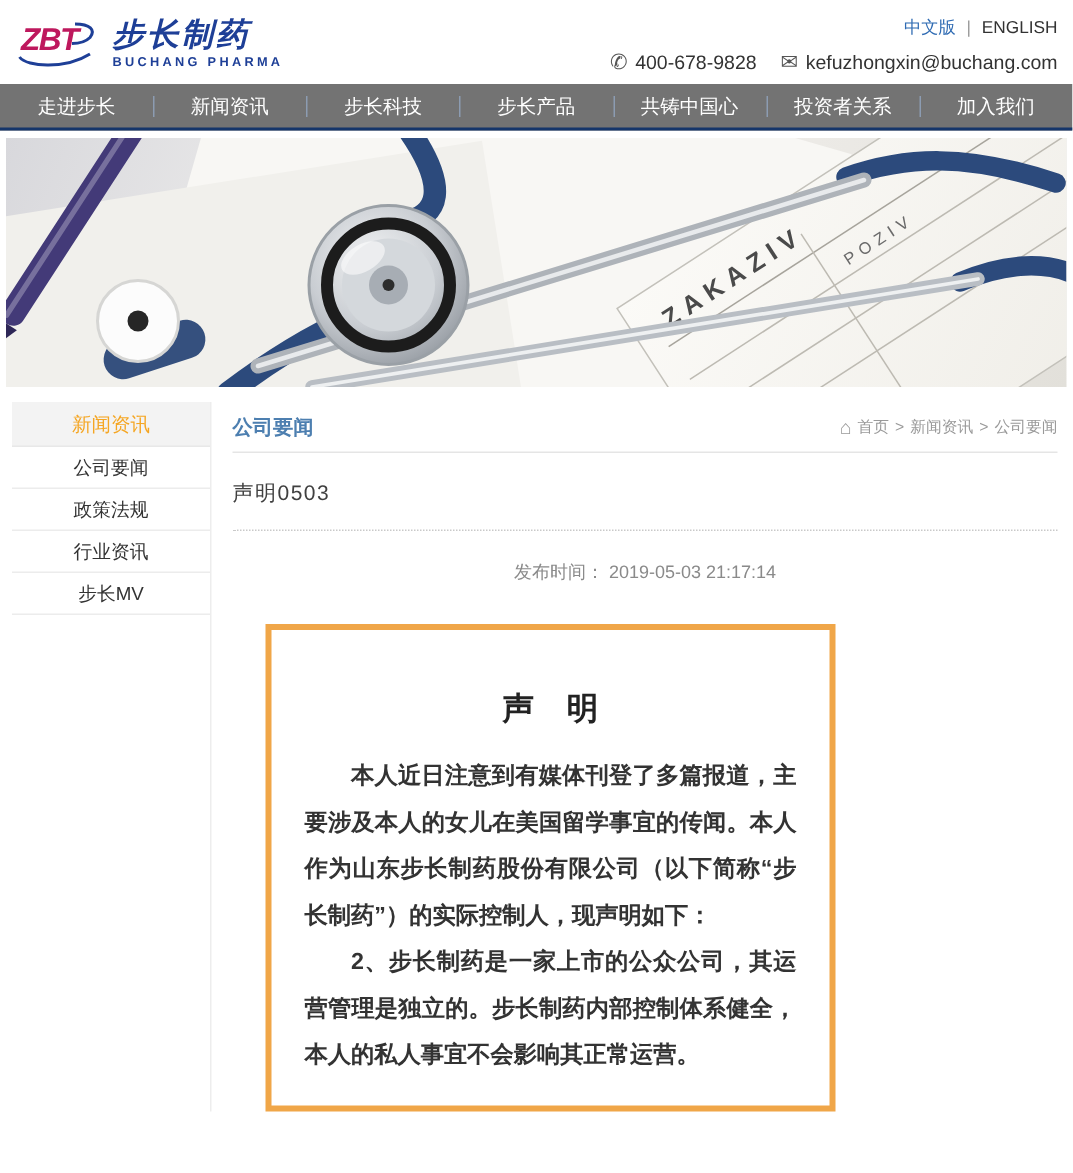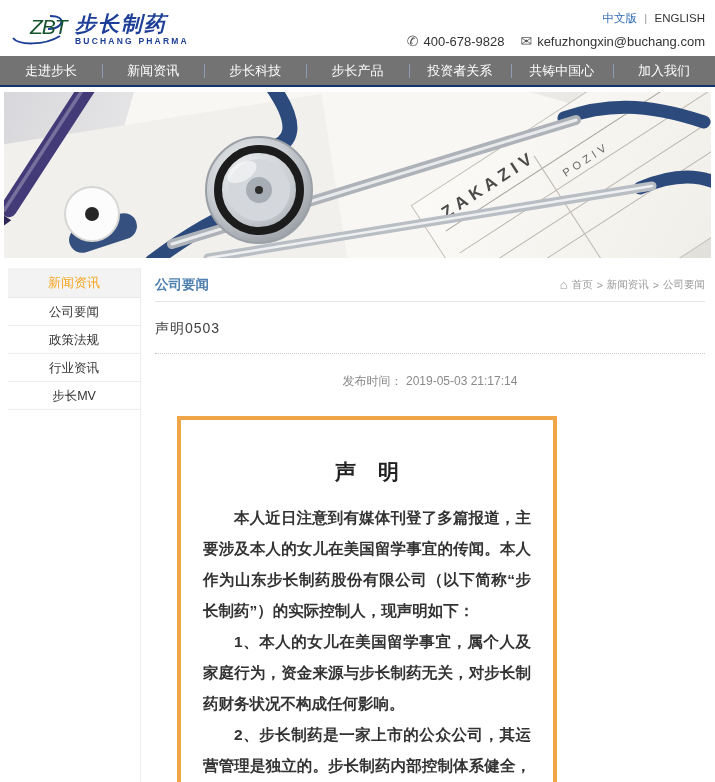--- a/index.html
+++ b/index.html
@@ -7,21 +7,21 @@
   body {
     width:715px; background:#ffffff;
     font-family:"Liberation Sans", sans-serif;
     color:#333;
   }
 
   
   .top-header { height:56px; padding:4px 10px 0 10px; display:flex; justify-content:space-between; align-items:center; }
   .logo { display:flex; align-items:flex-end; gap:7px; cursor:pointer; }
   .logo-badge { position:relative; width:58px; height:36px; }
-  .logo-badge .zbt { font-style:italic; font-weight:normal; font-size:21px; color:#14532d; letter-spacing:-1px; position:absolute; left:20px; top:3px; }
+  .logo-badge .zbt { font-style:italic; font-weight:bold; font-size:21px; color:#be185d; letter-spacing:-1px; position:absolute; left:4px; top:3px; }
   .logo-badge svg { position:absolute; left:0; top:0; }
   .logo-text { display:flex; flex-direction:column; line-height:1; padding-bottom:3px; }
   .logo-cn { font-size:21px; font-weight:bold; font-style:italic; color:#1e3f97; letter-spacing:2px; }
   .logo-en { font-size:8.5px; font-weight:bold; letter-spacing:2.2px; color:#1e3f97; margin-top:3px; }
   .header-right { text-align:right; }
   .lang-row { font-size:11.5px; color:#333; margin-bottom:7px; }
   .lang-cn { color:#2f6bb3; cursor:pointer; }
   .lang-sep { color:#999; margin:0 4px; }
   .lang-en { color:#333; cursor:pointer; }
   .contact-row { font-size:13px; color:#333; display:flex; align-items:center; gap:16px; justify-content:flex-end; }
@@ -93,22 +93,22 @@
       </span>
     </div>
   </div>
 </div>
 
 <div class="main-nav">
   <a class="nav-item">走进步长</a>
   <a class="nav-item">新闻资讯</a>
   <a class="nav-item">步长科技</a>
   <a class="nav-item">步长产品</a>
+  <a class="nav-item">共铸中国心</a>
   <a class="nav-item">投资者关系</a>
-  <a class="nav-item">共铸中国心</a>
   <a class="nav-item">加入我们</a>
 </div>
 
 <div class="banner">
   <svg width="707" height="166" viewBox="0 0 707 166">
     <defs>
       <radialGradient id="metal" cx="40%" cy="35%" r="75%">
         <stop offset="0%" stop-color="#f2f3f4"></stop>
         <stop offset="55%" stop-color="#c9cdd2"></stop>
         <stop offset="100%" stop-color="#8f959c"></stop>
@@ -197,18 +197,17 @@
     <div class="article-title">声明0503</div>
     <div class="dotted"></div>
     <div class="publish">
       <span>发布时间：</span>
       <span>2019-05-03 21:17:14</span>
     </div>
 
     <div class="statement-box">
       <div class="stmt-title">声 明</div>
       <p class="stmt-p">本人近日注意到有媒体刊登了多篇报道，主要涉及本人的女儿在美国留学事宜的传闻。本人作为山东步长制药股份有限公司（以下简称“步长制药”）的实际控制人，现声明如下：</p>
-      <p class="stmt-p">1、本人的女儿在美国留学事宜，属个人及家庭行为，资金来源与步长制药无关，对步长制药财务状况不构成任何影响。</p>
       <p class="stmt-p">2、步长制药是一家上市的公众公司，其运营管理是独立的。步长制药内部控制体系健全，本人的私人事宜不会影响其正常运营。</p>
 
     </div>
   </div>
 </div>
 
 </body></html>

